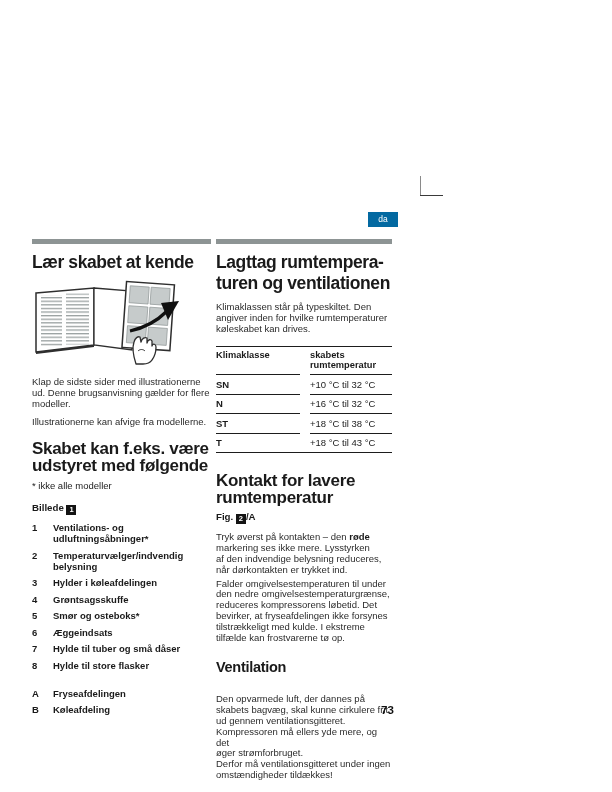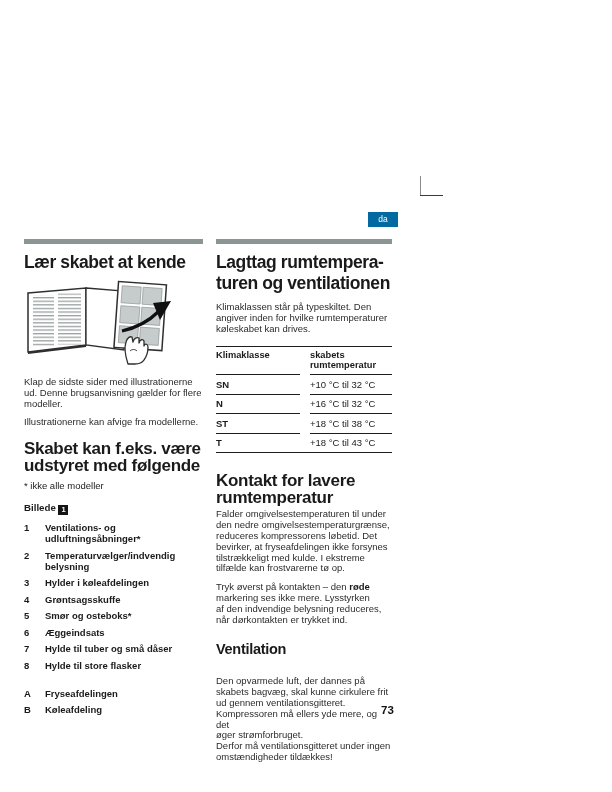--- a/index.html
+++ b/index.html
@@ -2,21 +2,21 @@
 <html><head>
 <meta charset="utf-8">
 <style>
   html,body{margin:0;padding:0;background:#e8e8e8;}
   .page{
     position:relative;width:612px;height:792px;background:#ffffff;
     font-family:"Liberation Sans","DejaVu Sans",sans-serif;color:#222;
     overflow:hidden;margin:0 auto;
   }
   .col{position:absolute;top:239px;}
-  .col-left{left:24px;width:179px;}
+  .col-left{left:32px;width:179px;}
   .col-right{left:216px;width:176px;}
   .rule{height:5px;background:#8d9494;width:100%;}
   h1{font-size:17.5px;line-height:21px;font-weight:bold;letter-spacing:-0.4px;
      margin:8px 0 0 0;color:#1a1a1a;white-space:pre-line;}
   h2{font-size:17px;line-height:17px;font-weight:bold;letter-spacing:-0.3px;
      margin:12px 0 0 0;color:#1a1a1a;white-space:pre-line;}
   h3{font-size:14.5px;line-height:17px;font-weight:bold;letter-spacing:-0.3px;
      margin:16px 0 0 0;color:#1a1a1a;}
   p{font-size:9.5px;line-height:10.8px;margin:8px 0 0 0;white-space:pre-line;color:#2b2b2b;}
   .note{font-size:9.5px;margin-top:6px;}
@@ -178,30 +178,34 @@
       <div class="td b">N</div>
       <div class="td">+16 °C til 32 °C</div>
       <div class="td b">ST</div>
       <div class="td">+18 °C til 38 °C</div>
       <div class="td b last">T</div>
       <div class="td last">+18 °C til 43 °C</div>
     </div>
 
     <h2 style="margin-top:19px;">Kontakt for lavere
 rumtemperatur</h2>
+    <div class="figline" style="margin-top:5px;">
+      <span>Fig.</span>
+      <span class="numbox">2</span><span>/A</span>
+    </div>
+    <p><span>Tryk øverst på kontakten – den </span><span class="bold-inline">røde</span><span>
+markering ses ikke mere. Lysstyrken
+af den indvendige belysning reduceres,
+når dørkontakten er trykket ind.</span></p>
     <p style="margin-top:3px;">Falder omgivelsestemperaturen til under
 den nedre omgivelsestemperaturgrænse,
 reduceres kompressorens løbetid. Det
 bevirker, at fryseafdelingen ikke forsynes
 tilstrækkeligt med kulde. I ekstreme
 tilfælde kan frostvarerne tø op.</p>
-    <p><span>Tryk øverst på kontakten – den </span><span class="bold-inline">røde</span><span>
-markering ses ikke mere. Lysstyrken
-af den indvendige belysning reduceres,
-når dørkontakten er trykket ind.</span></p>
 
     <h3>Ventilation</h3>
     <p style="margin-top:18px;">Den opvarmede luft, der dannes på
 skabets bagvæg, skal kunne cirkulere frit
 ud gennem ventilationsgitteret.
 Kompressoren må ellers yde mere, og det
 øger strømforbruget.
 Derfor må ventilationsgitteret under ingen
 omstændigheder tildækkes!</p>
   </div>

